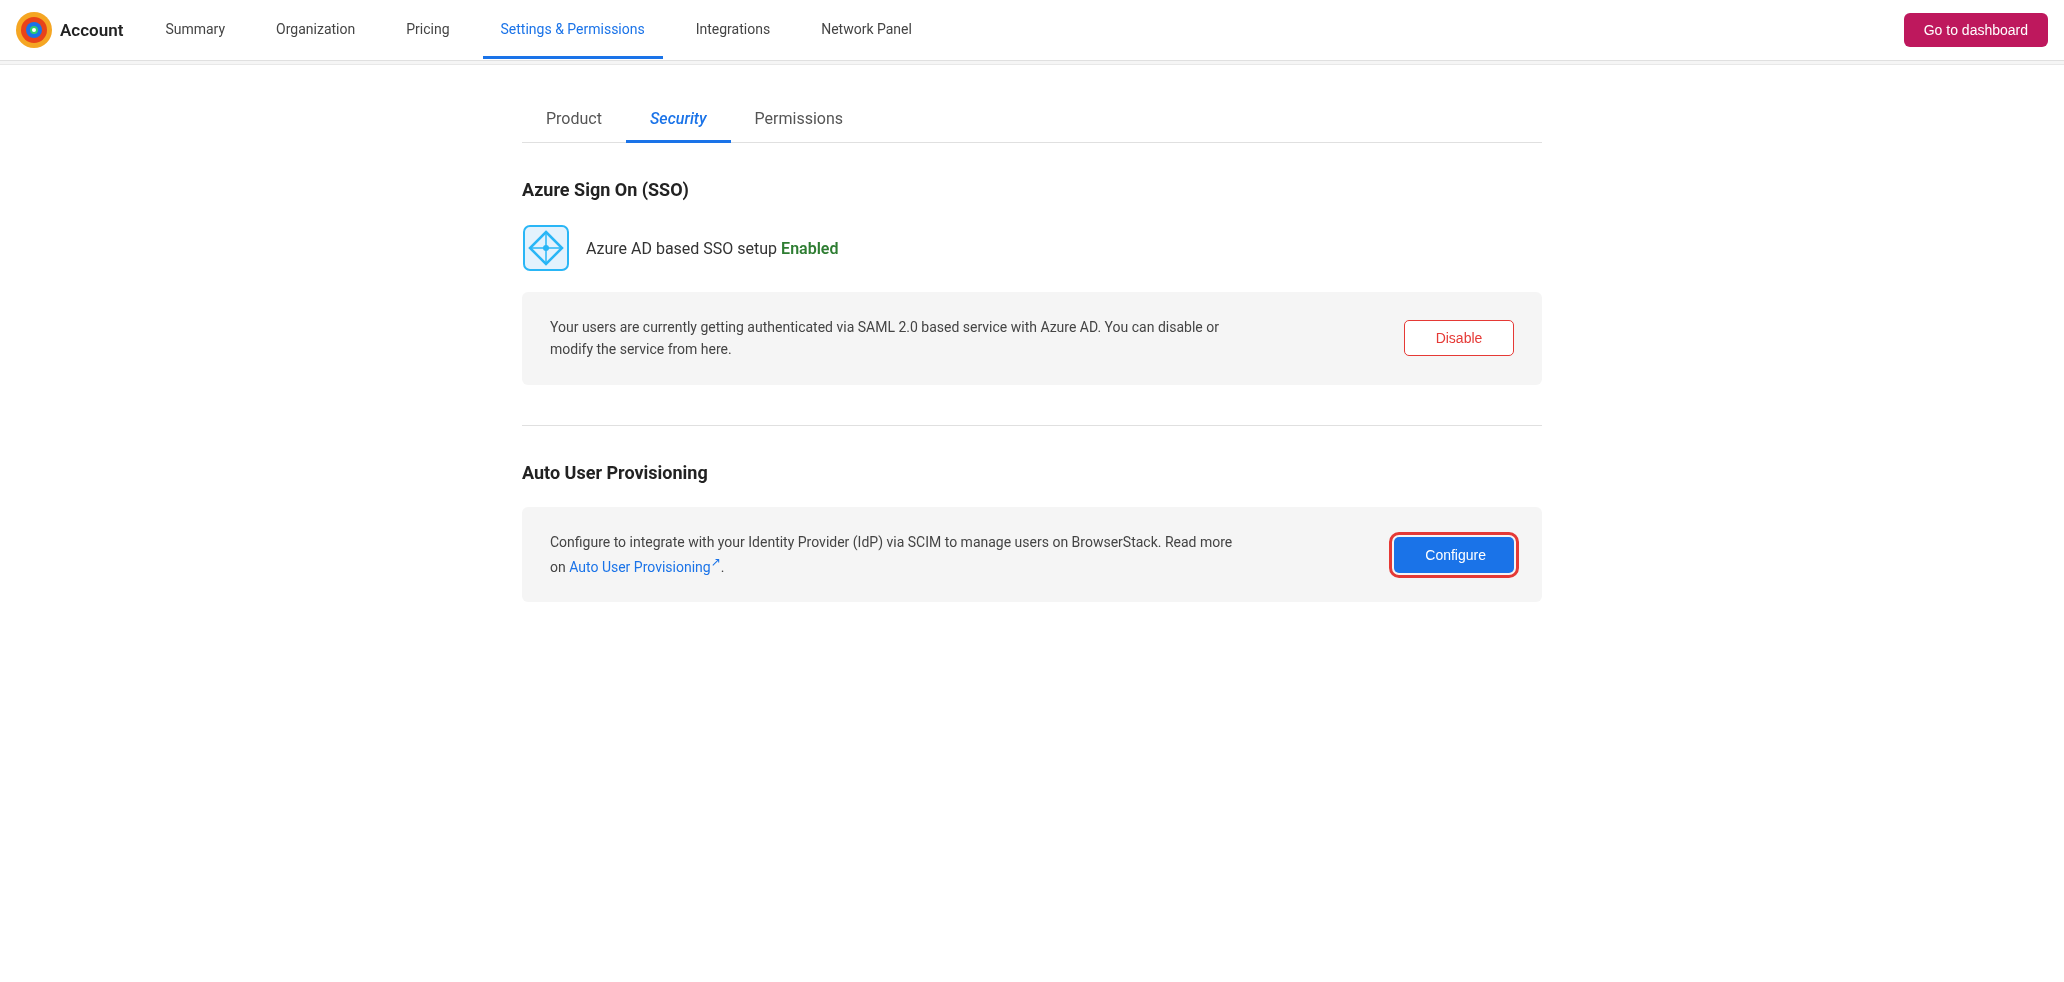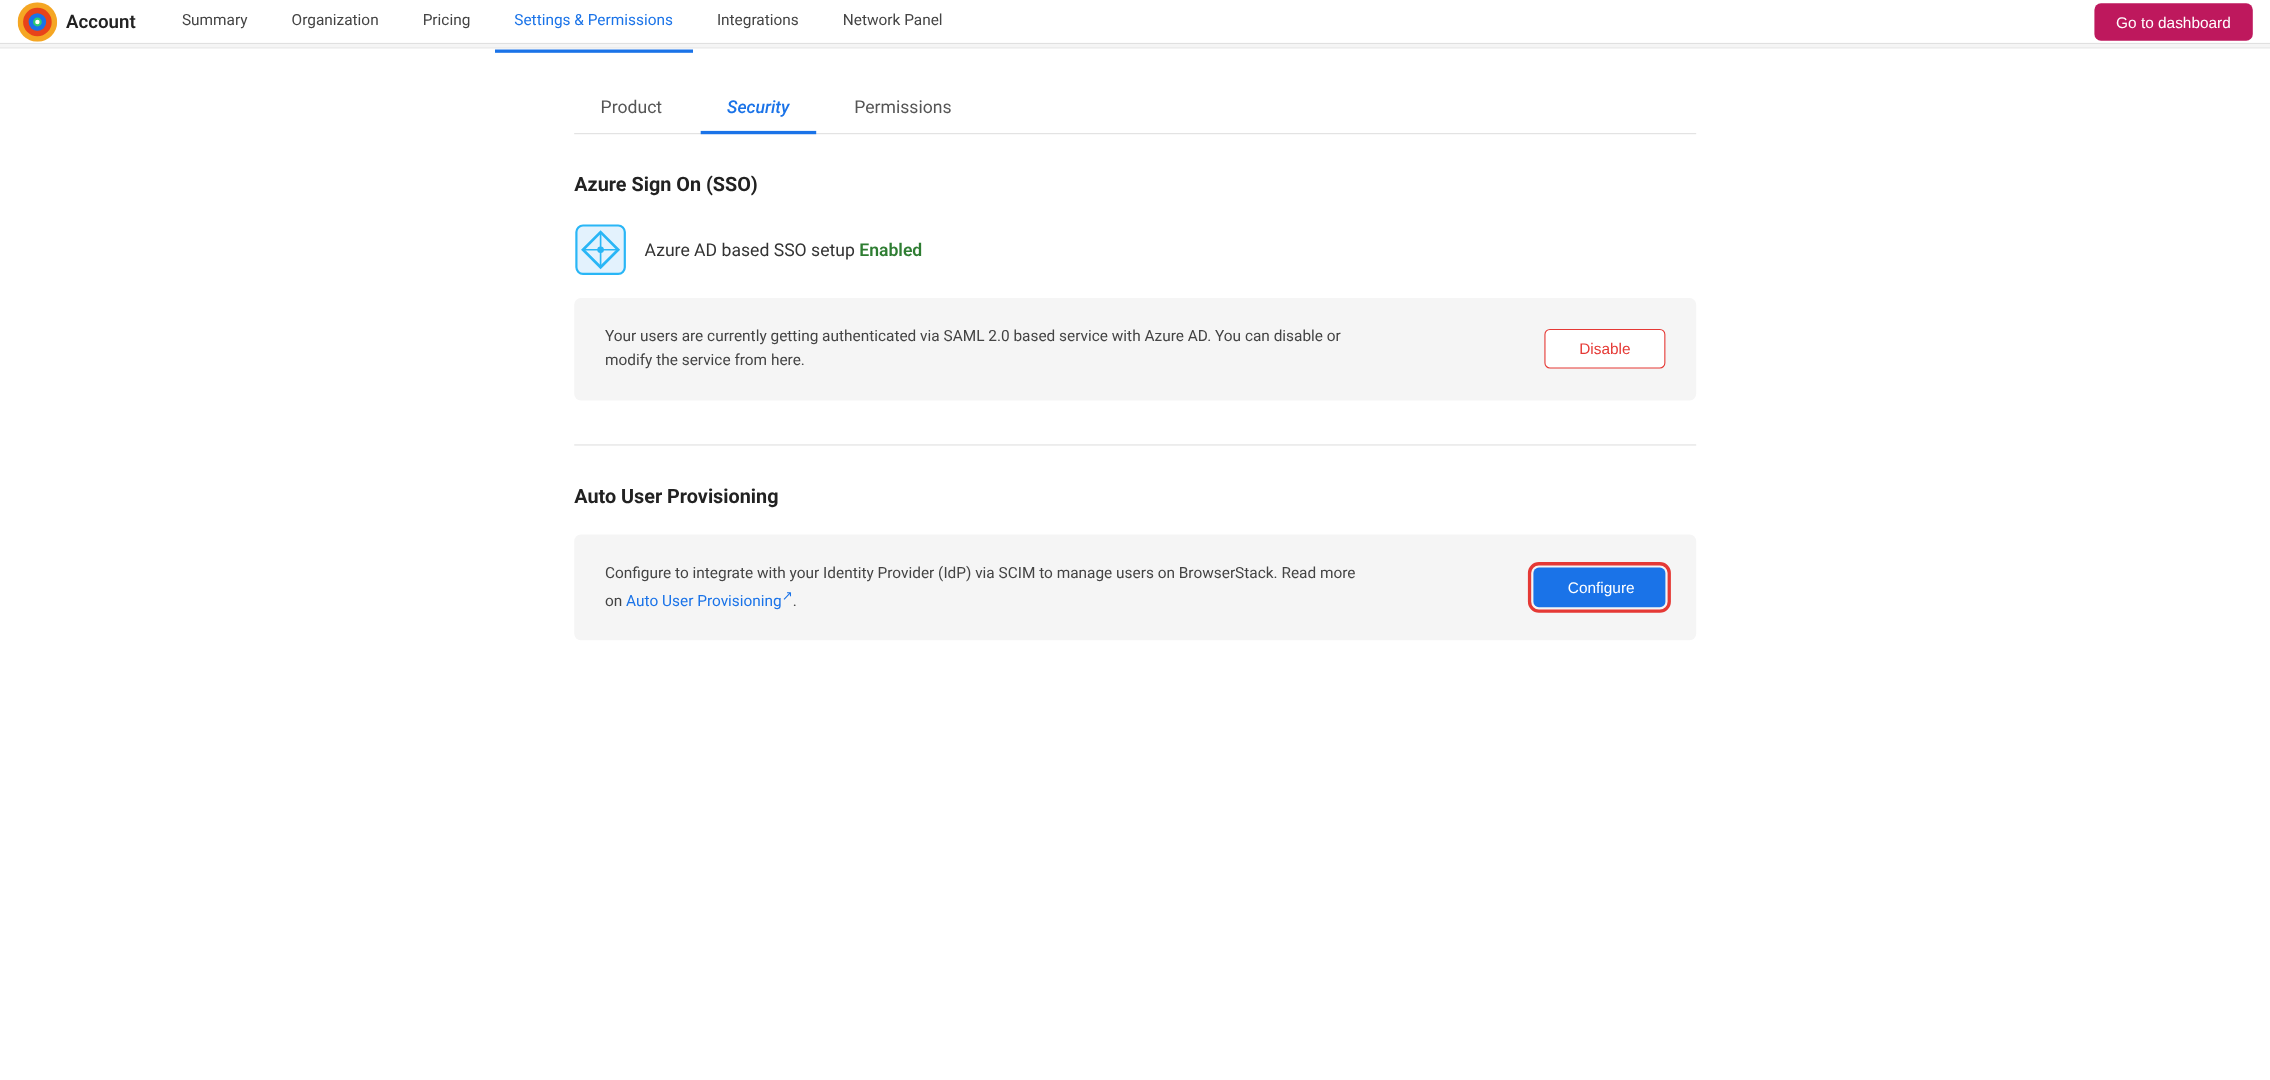--- a/index.html
+++ b/index.html
@@ -2,21 +2,21 @@
 <html><head>
   <meta charset="utf-8">
   <style>
     * { box-sizing: border-box; margin: 0; padding: 0; }
     body { font-family: -apple-system, BlinkMacSystemFont, 'Segoe UI', Roboto, sans-serif; background: #fff; color: #333; }
 
     
     .top-nav {
       display: flex;
       align-items: center;
-      height: 40px;
+      height: 61px;
       border-bottom: 1px solid #e0e0e0;
       padding: 0 16px;
       background: #fff;
     }
     .nav-logo {
       display: flex;
       align-items: center;
       gap: 8px;
       margin-right: 24px;
     }
@@ -25,21 +25,21 @@
       height: 36px;
     }
     .nav-brand {
       font-size: 17px;
       font-weight: 600;
       color: #222;
     }
     .nav-links {
       display: flex;
       align-items: flex-start;
-      gap: 4px;
+      gap: 15px;
       flex: 1;
     }
     .nav-link {
       padding: 0 18px;
       height: 56px;
       display: flex;
       align-items: center;
       font-size: 14px;
       color: #444;
       cursor: pointer;
@@ -74,21 +74,21 @@
     
     .main-content {
       max-width: 1100px;
       margin: 0 auto;
       padding: 32px 40px;
     }
 
     
     .tabs {
       display: flex;
-      gap: 11px;
+      gap: 0;
       border-bottom: 1px solid #e0e0e0;
       margin-bottom: 36px;
     }
     .tab {
       padding: 12px 24px;
       font-size: 16px;
       color: #555;
       cursor: pointer;
       border-bottom: 3px solid transparent;
       margin-bottom: -1px;

